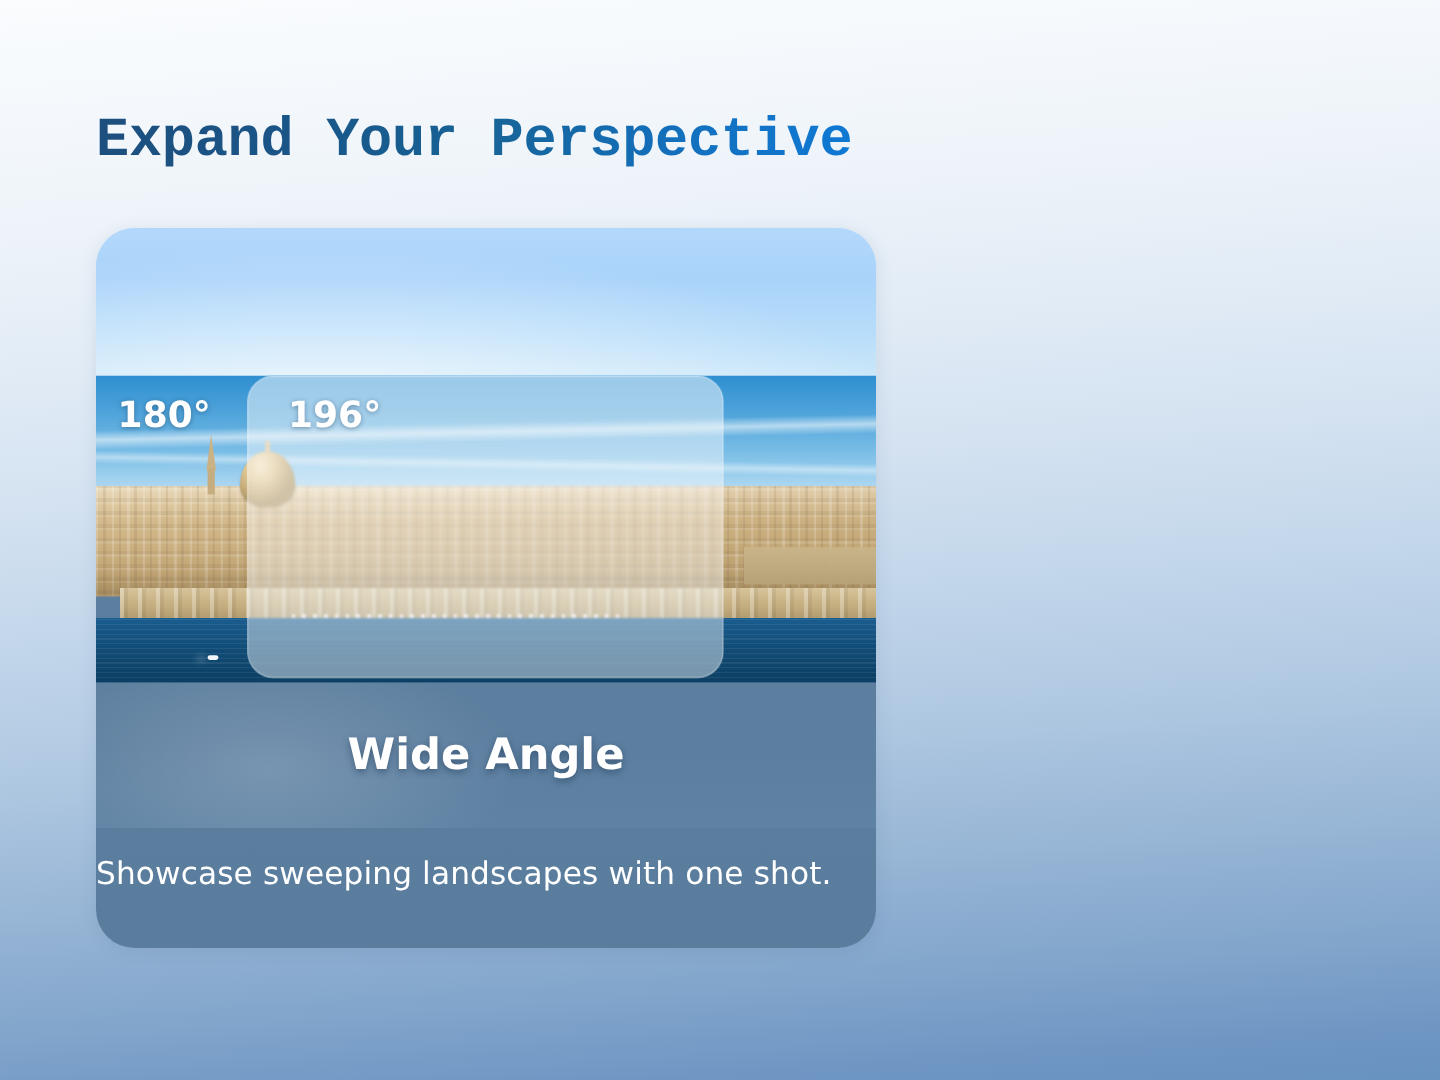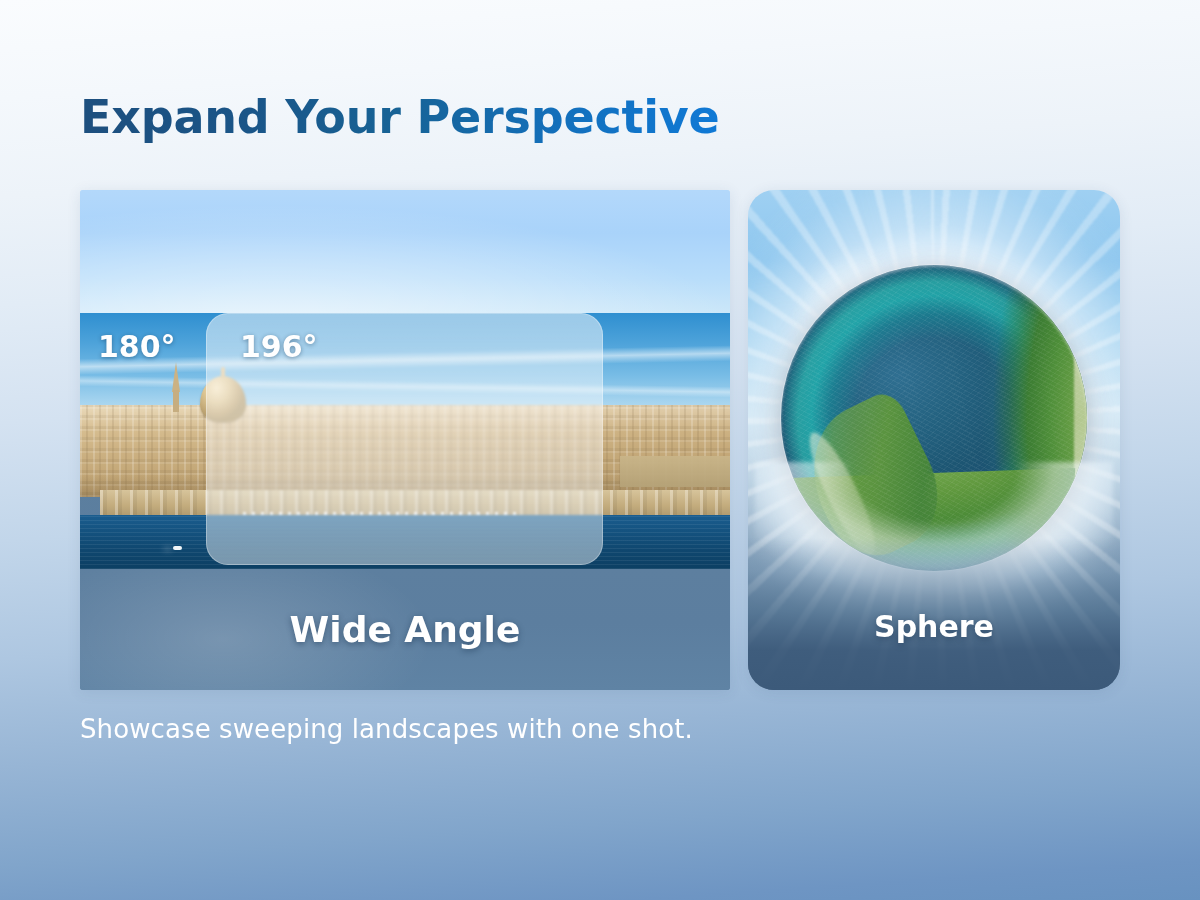--- a/index.html
+++ b/index.html
@@ -36,30 +36,31 @@
     font-size:46px;
     font-weight:bold;
     letter-spacing:-0.2px;
     line-height:1.12;
     background-image: linear-gradient(92deg, #1d4f7e 0%, #1a5588 22%, #176396 42%, #1370bd 64%, #0f7ad8 86%, #0d7fe0 100%);
     -webkit-background-clip: text;
     background-clip: text;
     color: transparent;
     -webkit-text-fill-color: transparent;
     white-space:nowrap;
+    font-family:Liberation Mono, monospace;
   }
 
   
   .cards { position:absolute; left:80px; top:190px; width:1040px; height:500px; }
 
   
   .card-wide {
     position:absolute; left:0; top:0;
-    width:650px; height:500px;
-    border-radius:3px;
+    width:650px; height:600px;
+    border-radius:32px;
     overflow:hidden;
     background: linear-gradient(180deg,
         #bdddfb 0%,
         #aed5fa 20%,
         #b7d9f7 38%,
         #c7e2f8 48%,
         #5c7f9f 50%,
         #5a7d9e 100%);
     box-shadow: 0 2px 14px rgba(40,70,110,0.10);
   }
@@ -408,34 +409,18 @@
 
       <div class="frost-panel"></div>
 
       <div class="badge badge-180">180°</div>
       <div class="badge badge-112">196°</div>
 
       <div class="wide-plate"></div>
       <div class="card-label label-wide">Wide Angle</div>
     </div>
 
-    <div class="card-sphere">
-      <div class="sphere-halo"></div>
-      <div class="sphere-glow"></div>
-
-      <div class="planet">
-        <div class="coast-right"></div>
-        <div class="coast-bottom"></div>
-        <div class="coast-spit"></div>
-      </div>
-      <div class="planet-rim"></div>
-
-      <div class="sphere-lowcloud"></div>
-      <div class="sphere-base"></div>
-
-      <div class="card-label label-sphere">Sphere</div>
-    </div>
 
   </div>
 
   <p class="caption">Showcase sweeping landscapes with one shot.</p>
 
 </div>
 
 </body></html>

